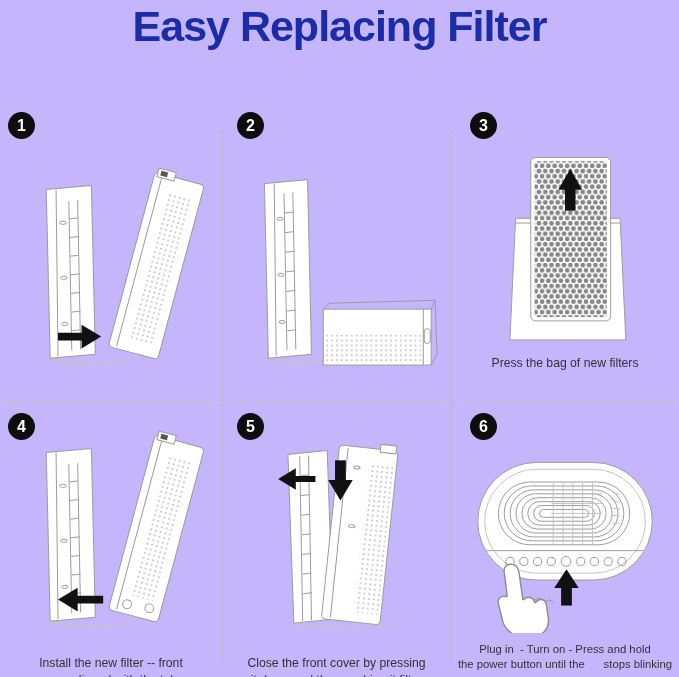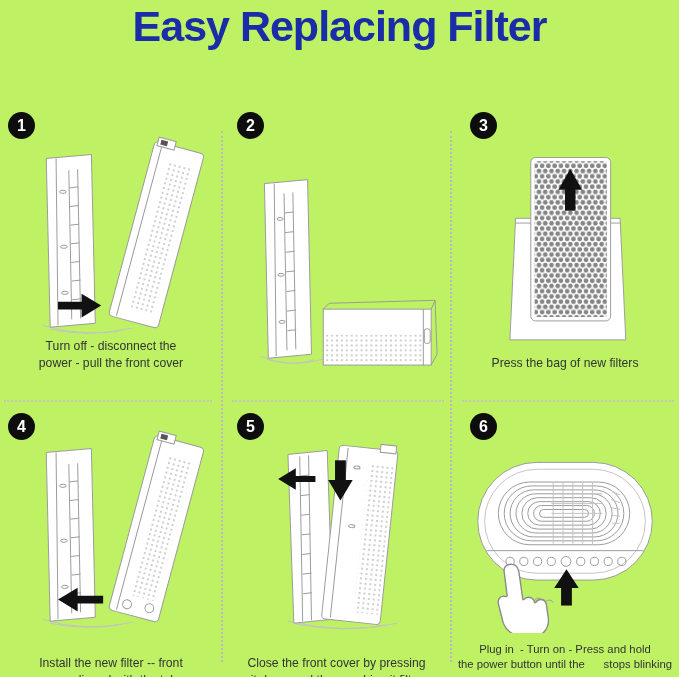--- a/index.html
+++ b/index.html
@@ -1,21 +1,21 @@
 <!DOCTYPE html>
 <html><head>
 <meta charset="utf-8">
 <style>
   * { margin: 0; padding: 0; box-sizing: border-box; }
   html, body { background: #ffffff; }
   body {
     font-family: "Liberation Sans", "DejaVu Sans", sans-serif;
     width: 679px; height: 677px; position: relative; overflow: hidden;
   }
-  .page { position: absolute; inset: 0; background: #bef264; }
+  .page { position: absolute; inset: 0; background: #c4b5fd; }
 
   .title {
     position: absolute; top: 2px; left: 0; width: 679px;
     text-align: center;
     font-size: 43px; font-weight: 800; letter-spacing: -1px;
     color: #1B2CA8;
   }
 
   .divider-v { position: absolute; top: 131px; height: 531px; width: 0;
     border-left: 2px dotted #b9b9b9; }
@@ -103,22 +103,20 @@
         <g transform="rotate(15 150 200)">
           <rect class="lines white" x="96" y="18" width="52" height="184" rx="4"></rect>
           <path class="lines" d="M104 20 L104 200"></path>
           <rect x="114" y="34" width="27" height="154" fill="url(#dots)"></rect>
           <rect class="lines white" x="99" y="13" width="18" height="9"></rect>
           <rect x="102" y="15" width="7" height="5" fill="#555"></rect>
         </g>
         <polygon class="solid" points="46,174 70,174 70,166 90,178 70,190 70,182 46,182"></polygon>
       </svg>
     </div>
-    <div class="caption">Turn off - disconnect the
-power - pull the front cover</div>
   </div>
 
   <div class="cell c2">
     <div class="badge">2</div>
     <div class="illus">
       <svg width="204" height="206" viewBox="0 0 204 210">
         <path class="lite" d="M24 198 Q55 211 88 201 M30 201 Q55 209 78 202"></path>
         <path class="lines white" d="M28 22 L72 18 L76 196 L32 200 Z"></path>
         <path class="lines" d="M38 22 L40 198"></path>
         <path class="lines" d="M48 32 L51 192 M57 31 L60 191 M48.5 52 L57.5 51 M49 72 L58 71 M49.5 92 L58.5 91 M50 112 L59 111 M50.5 132 L59.5 131 M51 152 L60 151 M51.5 172 L60.5 171"></path>

